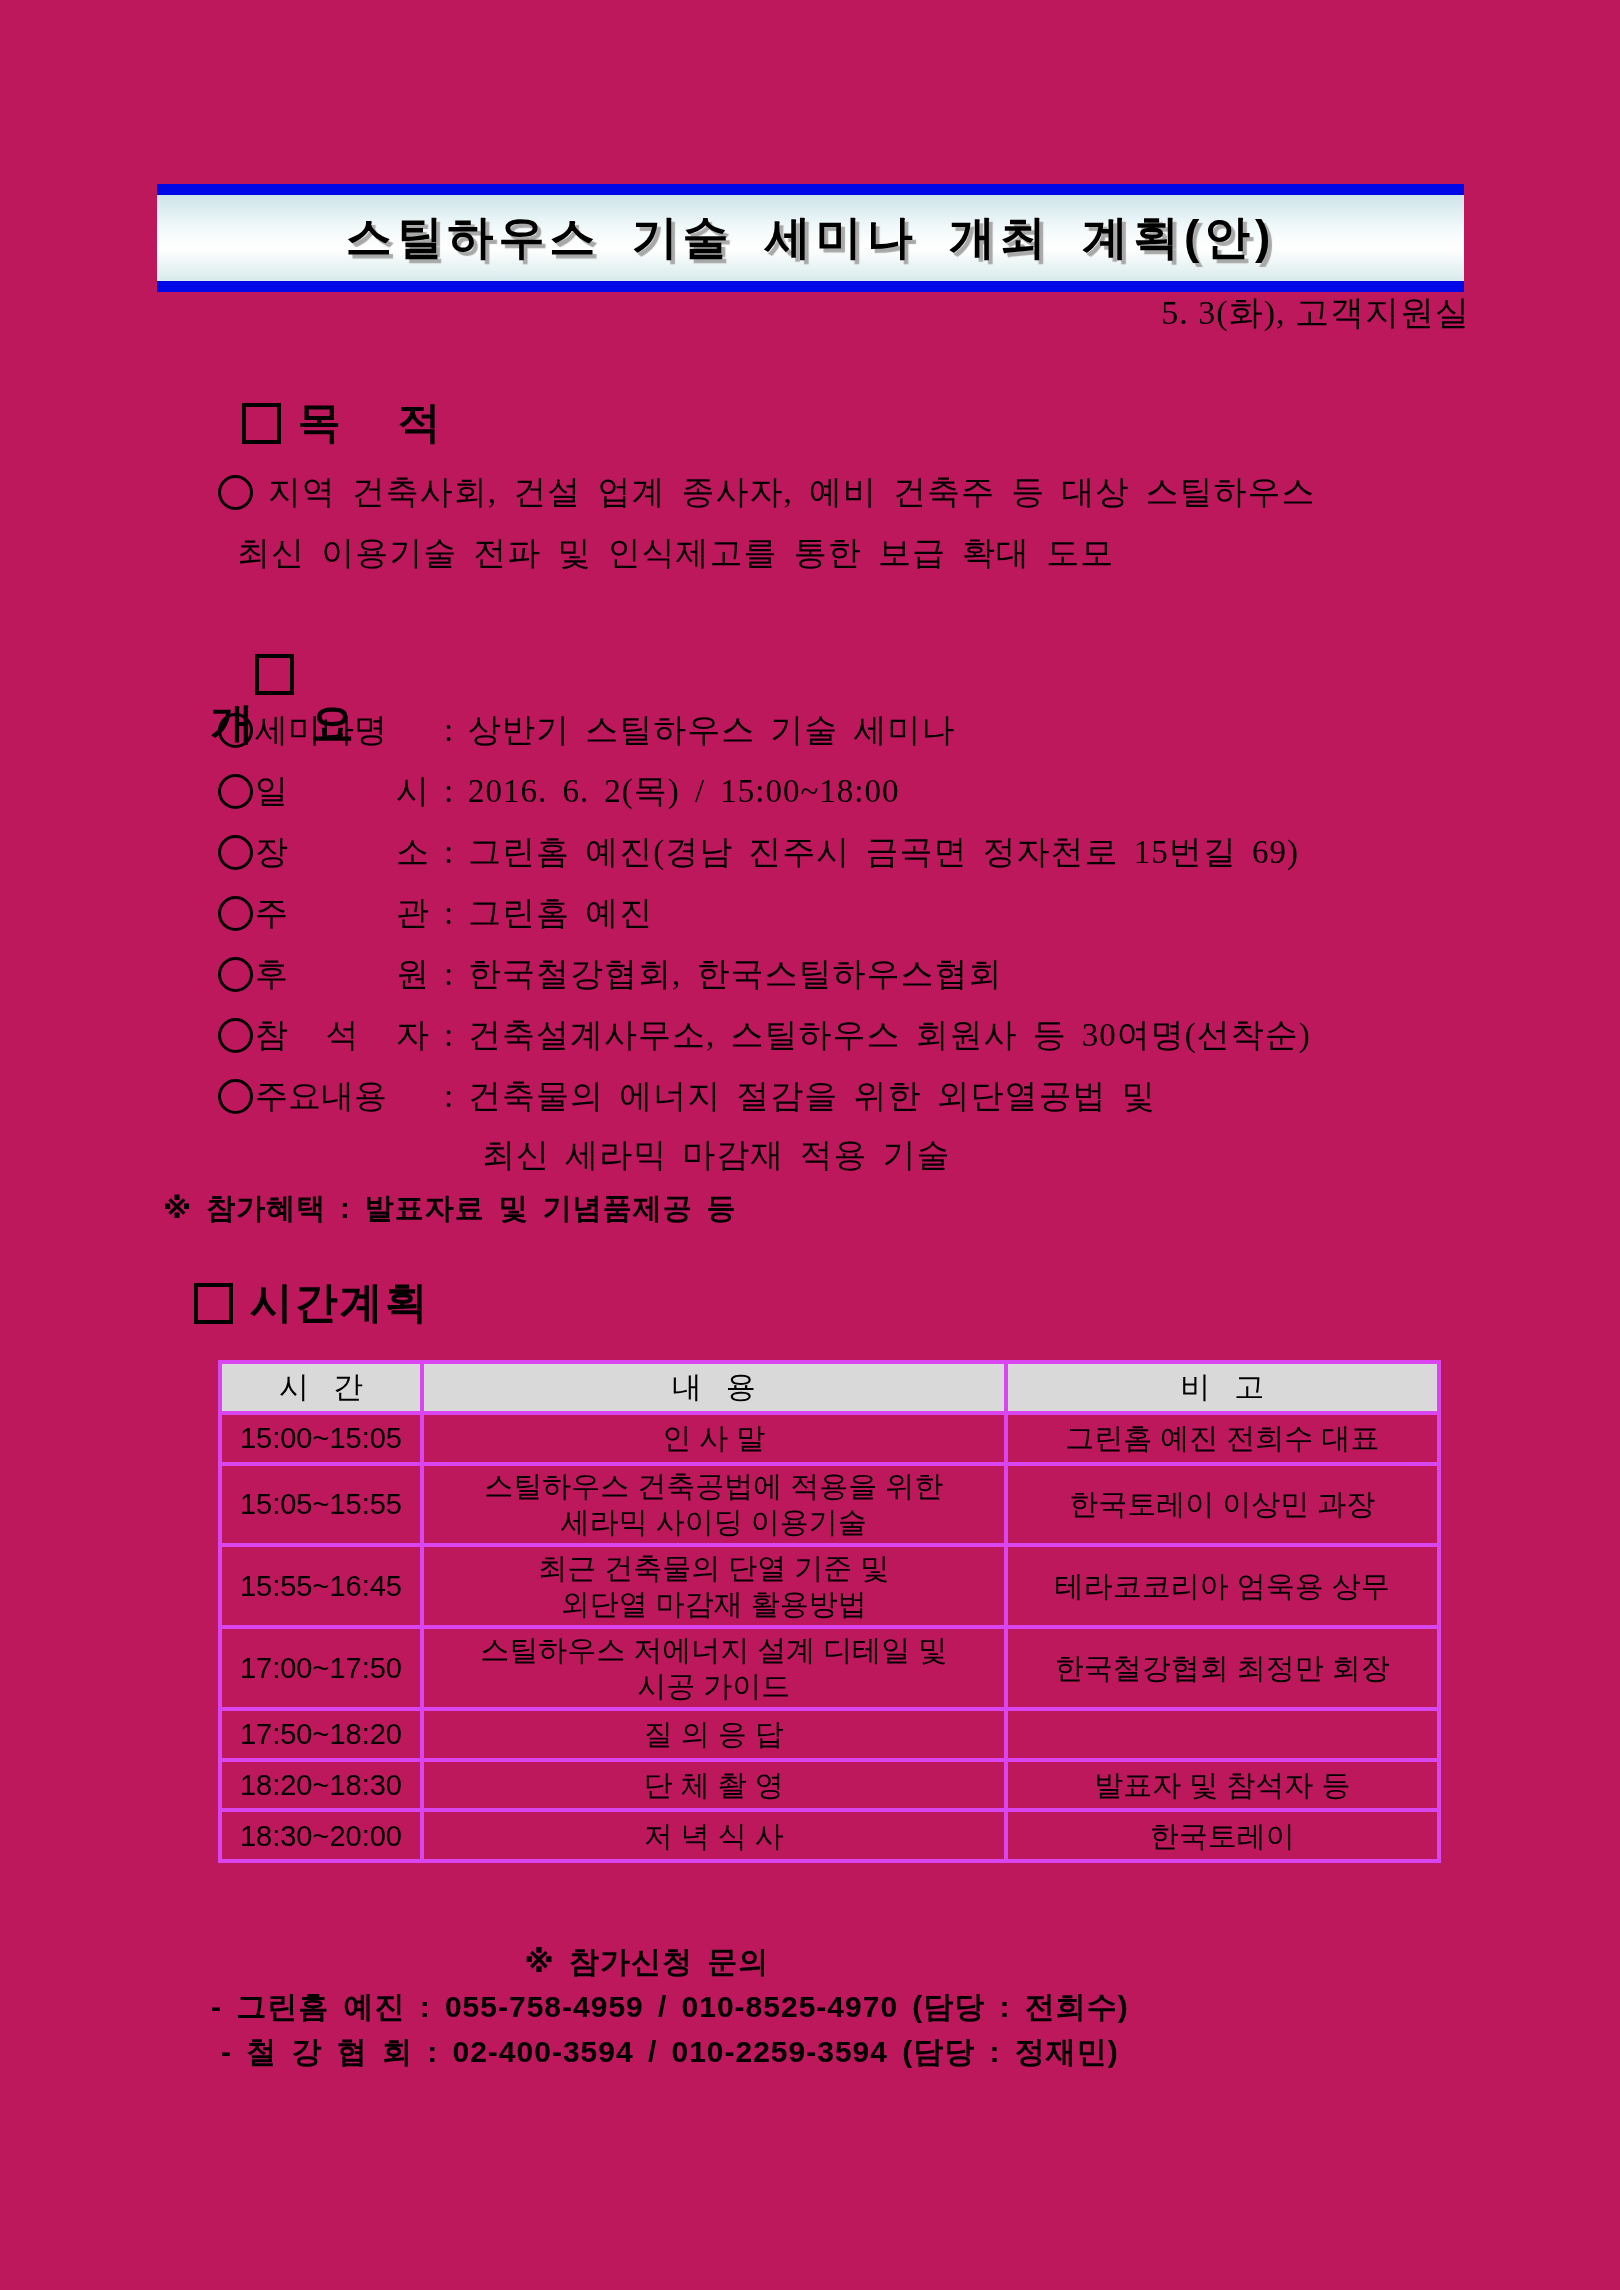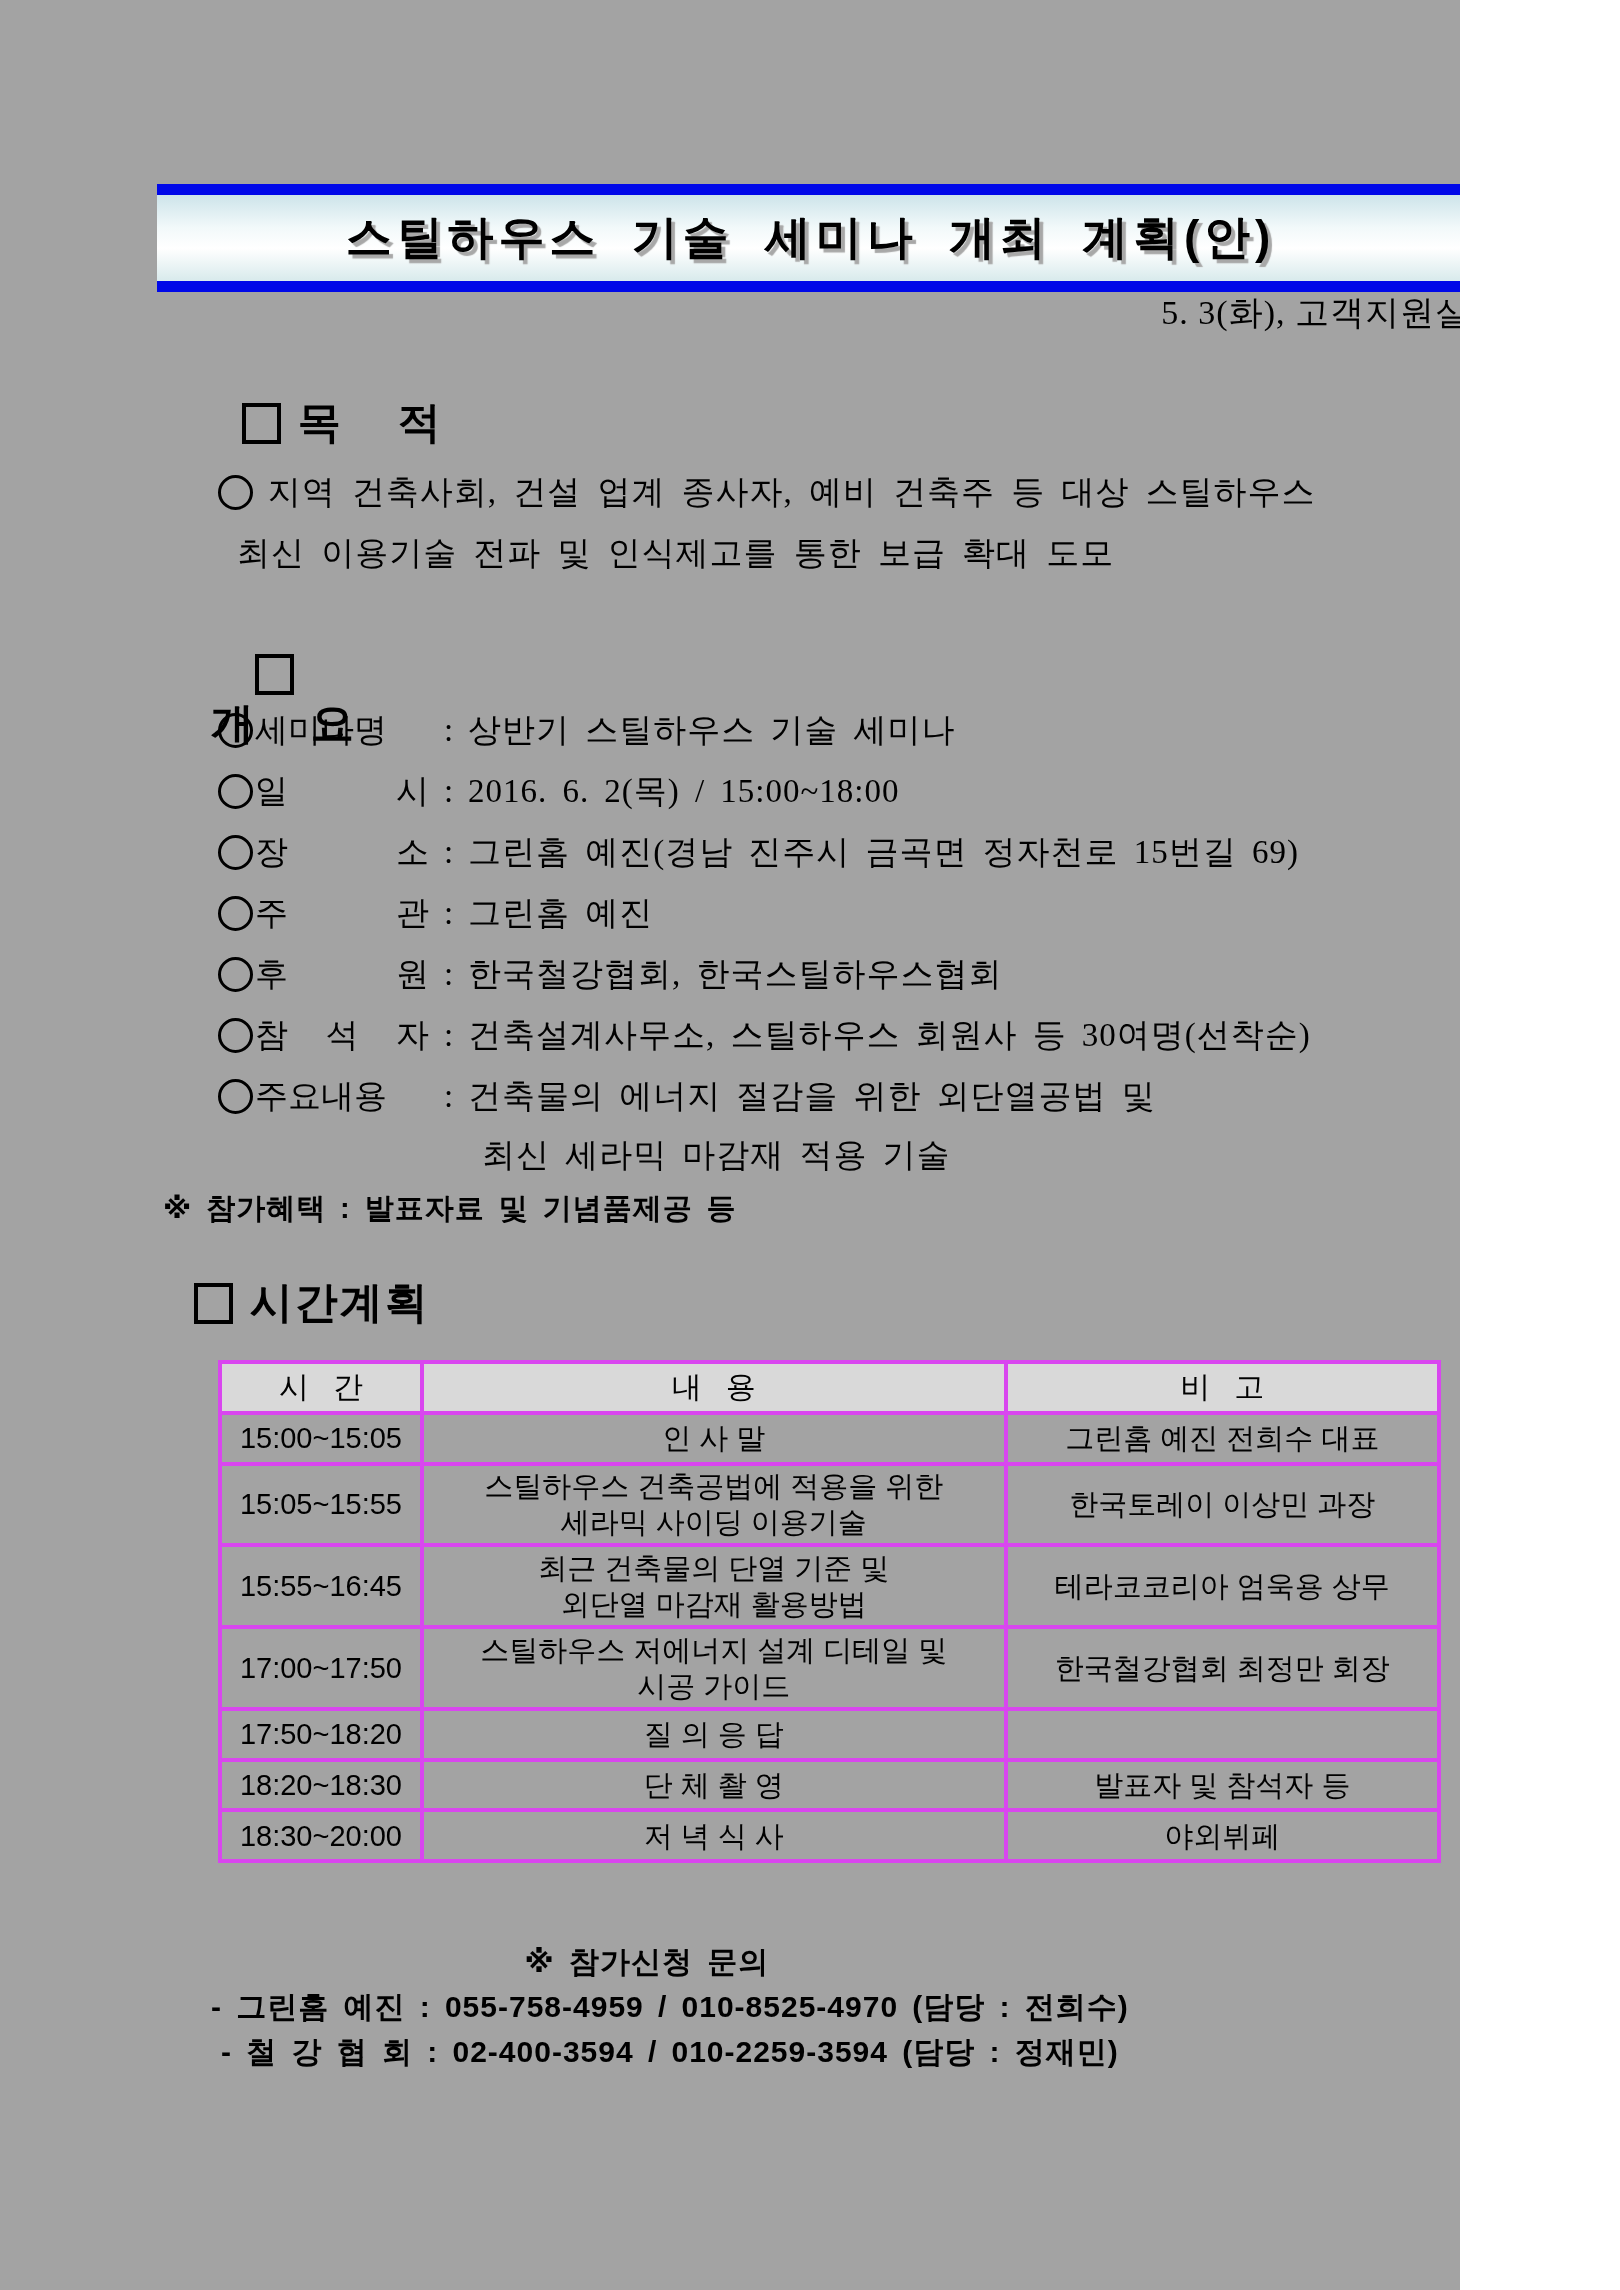--- a/index.html
+++ b/index.html
@@ -1,17 +1,17 @@
 <!DOCTYPE html>
 <html><head>
 <meta charset="utf-8">
 <style>
   html,body{margin:0;padding:0;background:#ffffff;}
   #page{
-    position:relative;width:1460px;height:2291px;background:#a3a3a3;color:#000;
+    position:relative;width:1620px;height:2291px;background:#be185d;color:#000;
     font-family:"Liberation Serif","DejaVu Serif",serif;overflow:hidden;
   }
   
   #banner{position:absolute;left:157px;top:184px;width:1307px;}
   .banner-bar{height:10.8px;background:#0008e8;}
   .banner-body{
     height:86px;display:flex;align-items:center;justify-content:center;
     background:linear-gradient(180deg,#cde4ea 0%,#f2f9fa 38%,#ffffff 62%,#d8eaec 100%);
   }
   .banner-title{
@@ -189,21 +189,21 @@
         <td class="c-note"></td>
       </tr>
       <tr class="single">
         <td class="c-time">18:20~18:30</td>
         <td class="c-content">단 체 촬 영</td>
         <td class="c-note">발표자 및 참석자 등</td>
       </tr>
       <tr class="single">
         <td class="c-time">18:30~20:00</td>
         <td class="c-content">저 녁 식 사</td>
-        <td class="c-note">야외뷔페</td>
+        <td class="c-note">한국토레이</td>
       </tr>
     </tbody>
   </table>
 
   <div id="contact">
     <div class="note-line">※ 참가신청 문의</div>
     <div class="note-line contact-sub">- 그린홈 예진 : 055-758-4959 / 010-8525-4970 (담당 : 전희수)</div>
     <div class="note-line contact-sub">- 철 강 협 회 :  02-400-3594 / 010-2259-3594 (담당 : 정재민)</div>
   </div>
 

